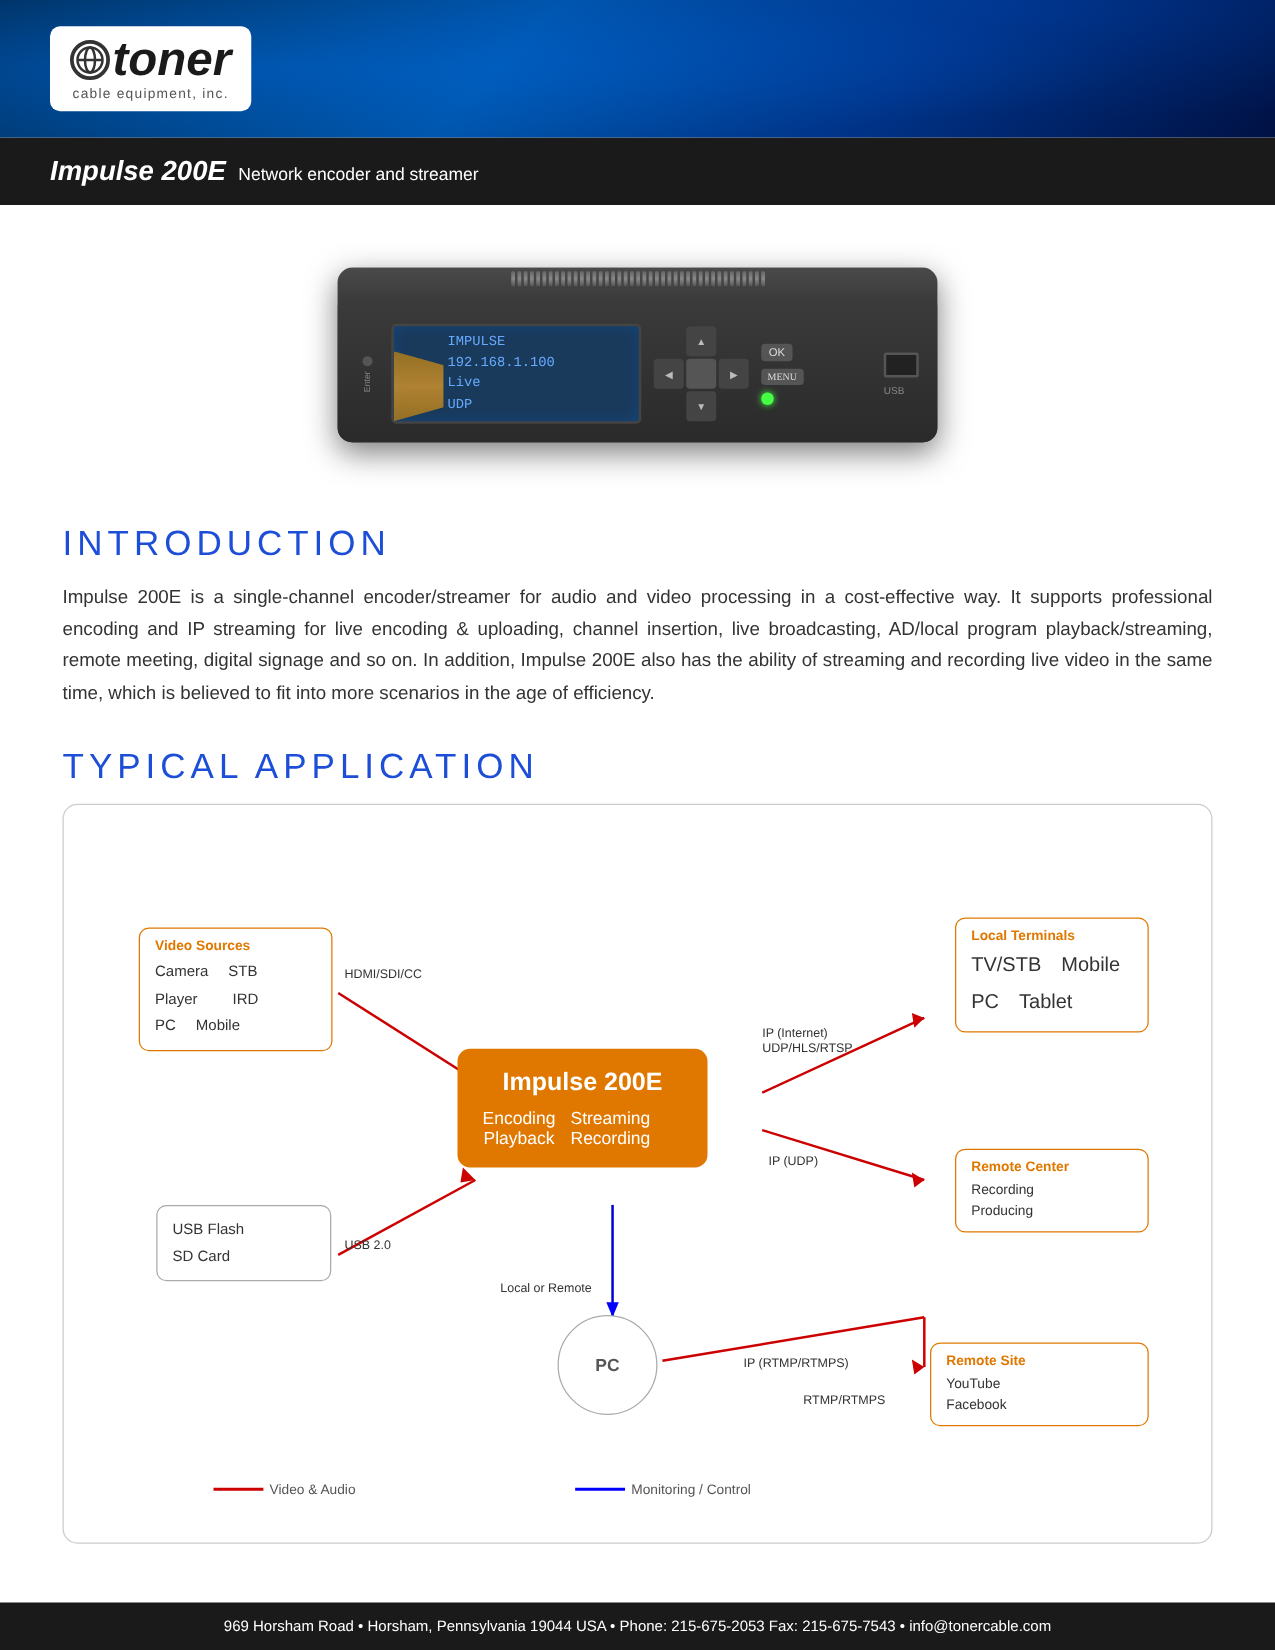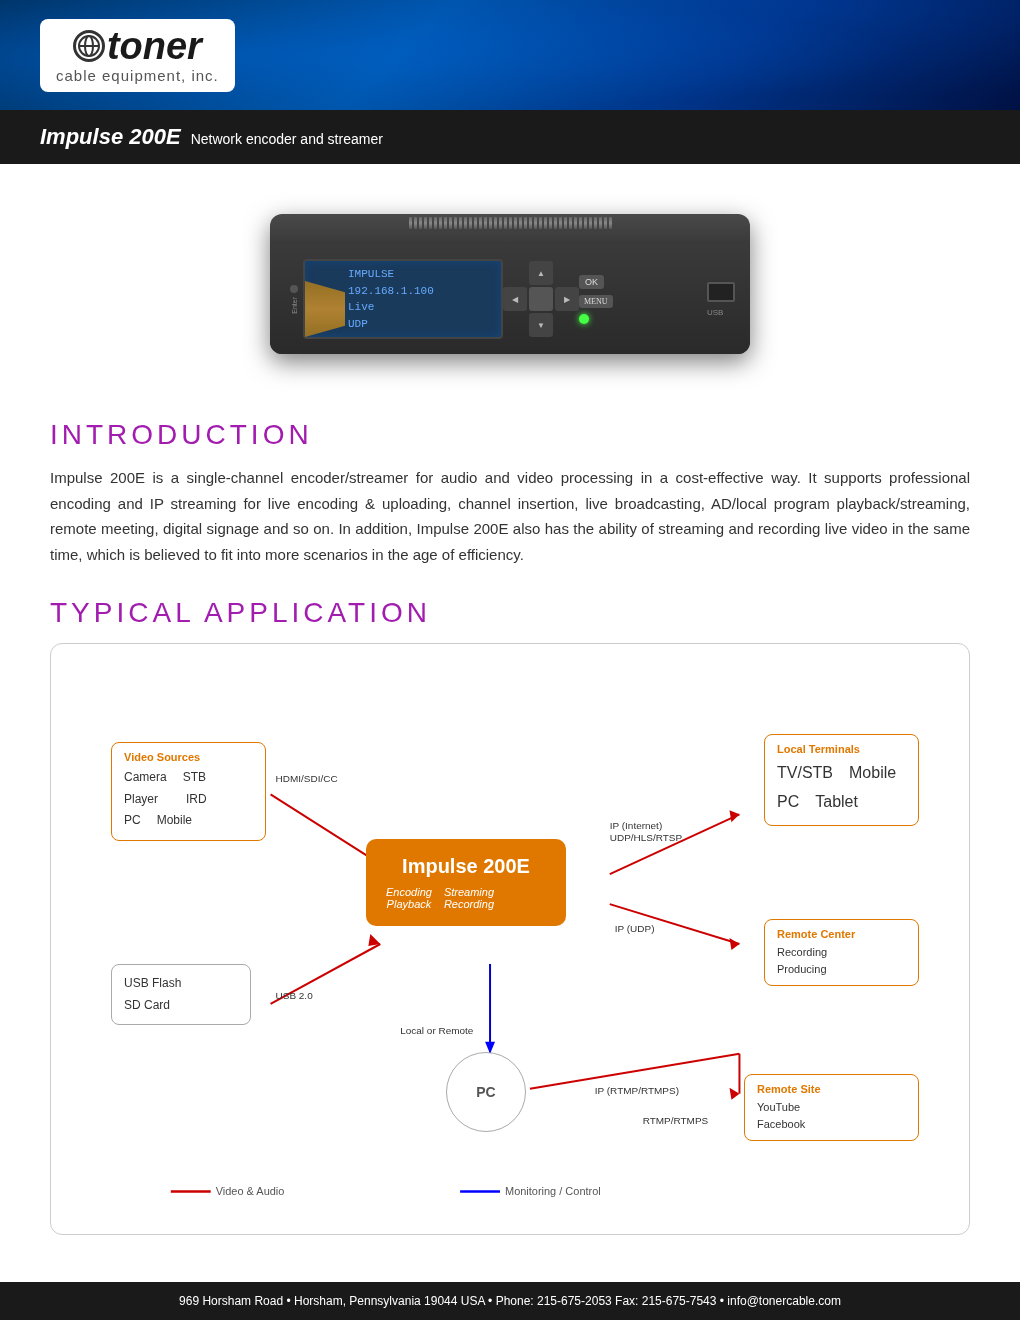--- a/index.html
+++ b/index.html
@@ -43,21 +43,21 @@
       background: #fff;
       border-radius: 8px;
       padding: 8px 16px;
       display: flex;
       flex-direction: column;
       align-items: center;
       z-index: 1;
       min-width: 160px;
     }
     .logo-sub {
-      font-size: 15px;
+      font-size: 11px;
       color: #555;
       letter-spacing: 1px;
       margin-top: 2px;
       text-align: right;
     }
     .logo-brand {
       display: flex;
       align-items: center;
       gap: 2px;
     }
@@ -143,20 +143,21 @@
       border-radius: 1px;
     }
     .device-front {
       position: absolute;
       bottom: 0; left: 0; right: 0;
       height: 110px;
       background: linear-gradient(180deg, #3a3a3a 0%, #2a2a2a 100%);
       display: flex;
       align-items: center;
       padding: 10px 15px;
+      gap: 10px;
     }
     .device-label-area {
       width: 18px;
       display: flex;
       flex-direction: column;
       align-items: center;
       gap: 4px;
     }
     .device-small-btn {
       width: 8px;
@@ -254,21 +255,21 @@
     .usb-label {
       color: #888;
       font-size: 8px;
     }
 
     
     .section-title {
       font-size: 28px;
       font-weight: 300;
       letter-spacing: 4px;
-      color: #a21caf;
+      color: #1d4ed8;
       margin-bottom: 14px;
       text-transform: uppercase;
     }
 
     
     .intro-text {
       font-size: 15px;
       line-height: 1.7;
       color: #333;
       text-align: justify;
@@ -311,22 +312,21 @@
       text-align: center;
     }
     .center-box-title {
       font-size: 20px;
       font-weight: bold;
       margin-bottom: 8px;
     }
     .center-box-sub {
       display: flex;
       gap: 12px;
-      font-size: 11px;
-      font-style: italic;
+      font-size: 14px;
     }
 
     .remote-box {
       position: absolute;
       border: 1.5px solid #e07800;
       border-radius: 8px;
       padding: 8px 12px;
       background: #fff;
     }
     .remote-box-title {
@@ -565,21 +565,21 @@
             <span>Player</span>
               <span>IRD</span>
           </div>
           <div style="display:flex; gap:16px;">
             <span>PC</span>
               <span>Mobile</span>
           </div>
         </div>
       </div>
 
-      <div class="diag-box" style="left:20px; top:290px; width:140px; border-color:#aaa;">
+      <div class="diag-box" style="left:34px; top:290px; width:140px; border-color:#aaa;">
         <div style="font-size:12px; line-height:1.8;">
           <div>USB Flash</div>
           <div>SD Card</div>
         </div>
       </div>
 
       <div class="center-box" style="left:275px; top:165px; width:200px;">
         <div class="center-box-title">Impulse 200E</div>
         <div class="center-box-sub">
           <div>

